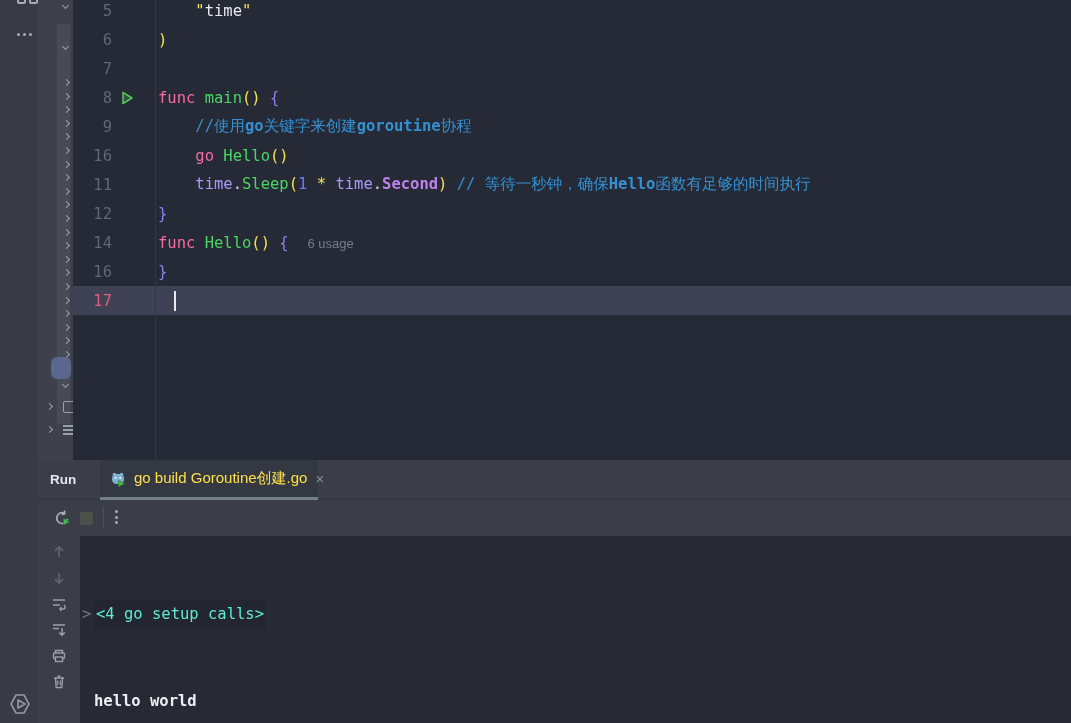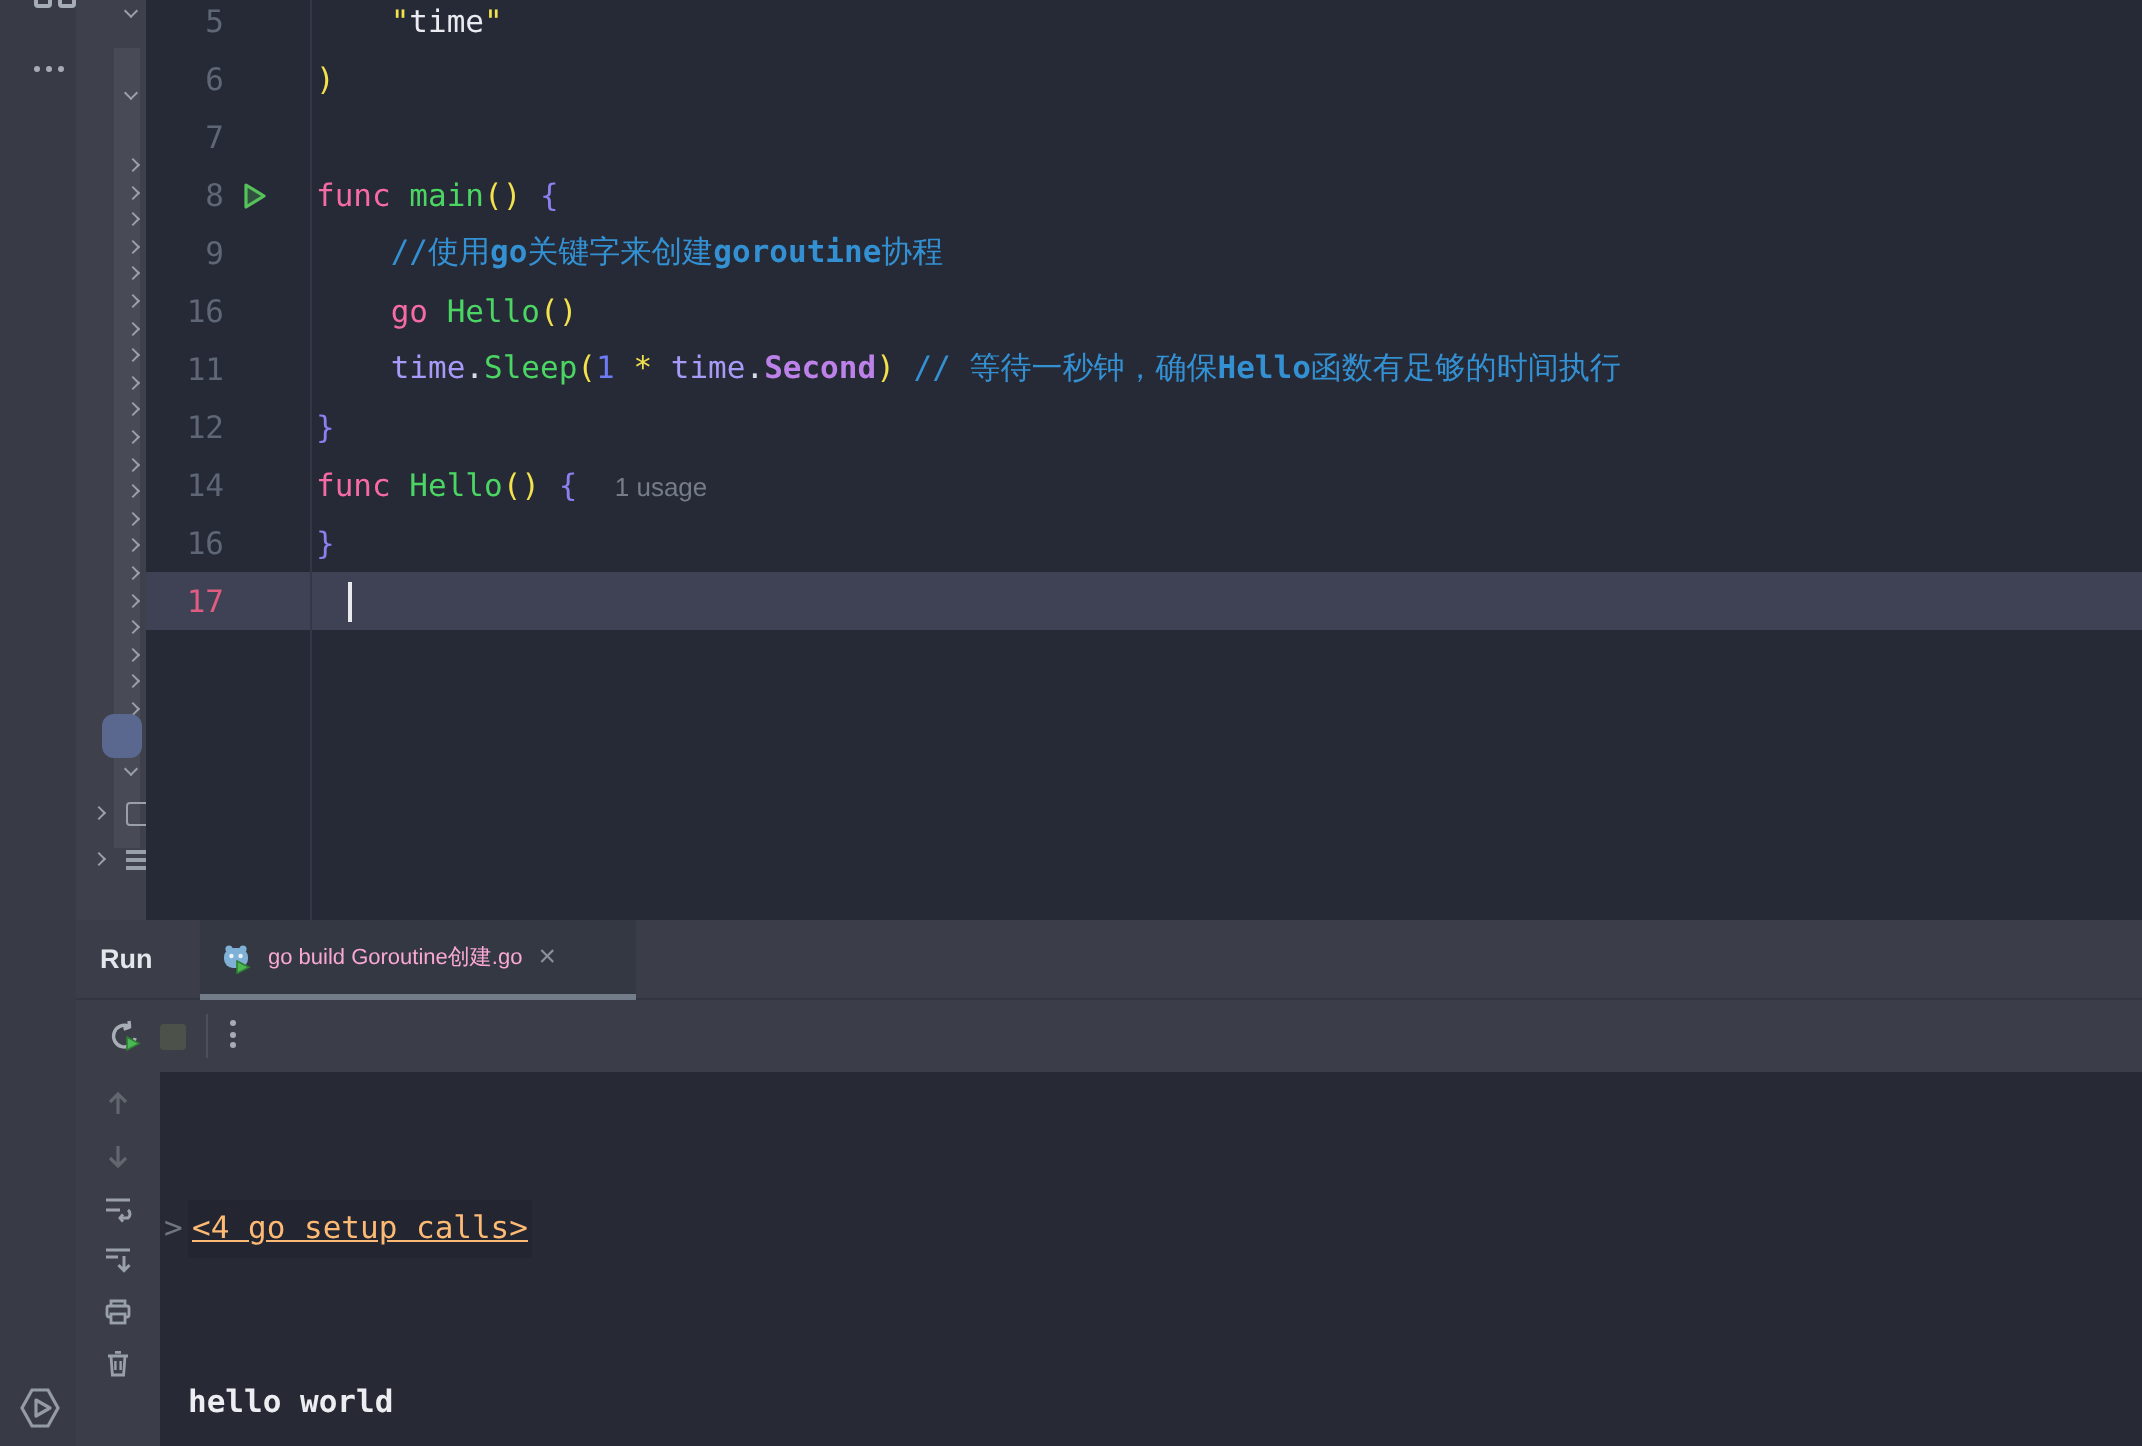--- a/index.html
+++ b/index.html
@@ -57,39 +57,39 @@
              font-family:"Liberation Sans", sans-serif; }
   .tk-usage { color:#767d88; font-size:13px; font-family:"Liberation Sans", sans-serif; }
   .caret { display:inline-block; width:2px; height:20px; background:#e8eaee; vertical-align:middle; }
 
   
   .run-panel { position:absolute; left:38px; top:460px; width:1033px; height:263px; background:#3b3e49; }
   .rp-header { position:absolute; left:0; top:0; width:100%; height:40px; border-bottom:1px solid #333640; }
   .rp-label { position:absolute; left:12px; top:12px; font-size:13.5px; font-weight:bold; color:#e3e6ea; }
   .rp-tab { position:absolute; left:62px; top:0; height:40px; width:218px; background:#343843;
             border-bottom:3px solid #737c89; display:flex; align-items:center; padding:0 10px; gap:8px; }
-  .rp-tab-label { font-size:11px; color:#f9a8d4; white-space:nowrap; }
+  .rp-tab-label { font-size:15px; color:#fde047; white-space:nowrap; }
   .rp-tab-close { color:#89909a; font-size:15px; line-height:1; cursor:default; }
   .rp-toolbar { position:absolute; left:0; top:41px; width:100%; height:35px; }
   .tb-rerun { position:absolute; left:15px; top:8px; }
   .tb-stop { position:absolute; left:42px; top:11px; width:13px; height:13px; background:#4c5149; border-radius:2px; }
   .tb-sep { position:absolute; left:65px; top:6px; width:1px; height:22px; background:#4c505a; }
   .tb-kebab { position:absolute; left:77px; top:9px; display:flex; flex-direction:column; gap:2.5px; }
   .tb-kebab i { width:3px; height:3px; border-radius:50%; background:#a6acb5; }
 
   
   .c-icons { position:absolute; left:0; top:76px; width:42px; bottom:0; display:flex; flex-direction:column;
              align-items:center; padding-top:8px; gap:10px; }
   .c-icons .ci { width:16px; height:16px; display:flex; align-items:center; justify-content:center; }
   .console { position:absolute; left:42px; top:76px; right:0; bottom:0; background:#272a35;
              font-family:"DejaVu Sans Mono", monospace; font-size:15.5px; }
   .con-rows { position:absolute; left:0; top:6px; right:0; line-height:29px; white-space:pre; }
   .fold-row { display:flex; align-items:center; }
   .fold-chev { color:#6f7680; width:12px; margin-left:2px; }
-  .fold-box { background:#232631; color:#fdba74; padding:0 2px;text-decoration:underline; }
+  .fold-box { background:#232631; color:#5eead4; padding:0 2px; }
   .con-line { padding-left:14px; color:#a6aeba; }
   .con-line.stdout { color:#eceef2; font-weight:bold; }
   .watermark { position:absolute; right:8px; bottom:4px; font-size:17px; color:#c3c6cd;
                font-family:"Liberation Sans", sans-serif; }
 
   svg { display:block; }
 </style>
 </head>
 <body>
 
@@ -217,21 +217,21 @@
             <span class="lnum">12</span>
             <span class="gicon"></span>
           </div>
           <div class="code"><span class="tk-br">}</span></div>
         </div>
         <div class="row">
           <div class="gut">
             <span class="lnum">14</span>
             <span class="gicon"></span>
           </div>
-          <div class="code"><span class="tk-kw">func</span><span class="tk-pl"> </span><span class="tk-fn">Hello</span><span class="tk-par">()</span><span class="tk-pl"> </span><span class="tk-br">{</span><span class="tk-pl">  </span><span class="tk-usage">1 usage</span></div>
+          <div class="code"><span class="tk-kw">func</span><span class="tk-pl"> </span><span class="tk-fn">Hello</span><span class="tk-par">()</span><span class="tk-pl"> </span><span class="tk-br">{</span><span class="tk-pl">  </span><span class="tk-usage">6 usage</span></div>
         </div>
         <div class="row">
           <div class="gut">
             <span class="lnum">16</span>
             <span class="gicon"></span>
           </div>
           <div class="code"><span class="tk-br">}</span></div>
         </div>
         <div class="row cur">
           <div class="gut">

